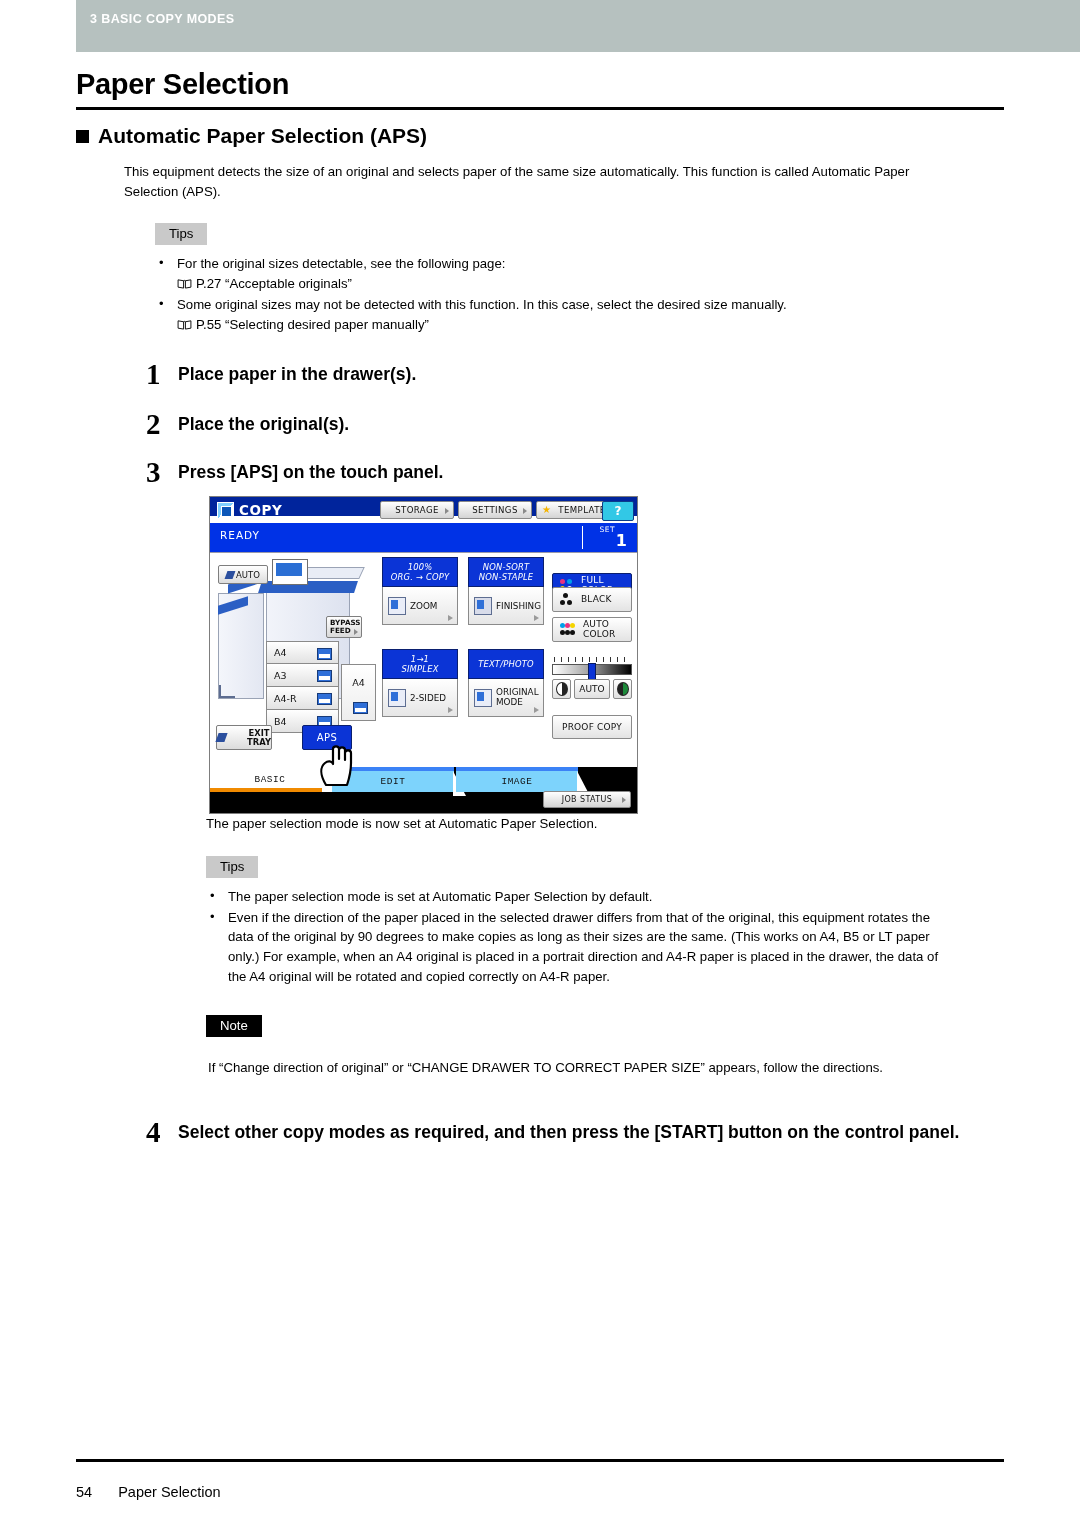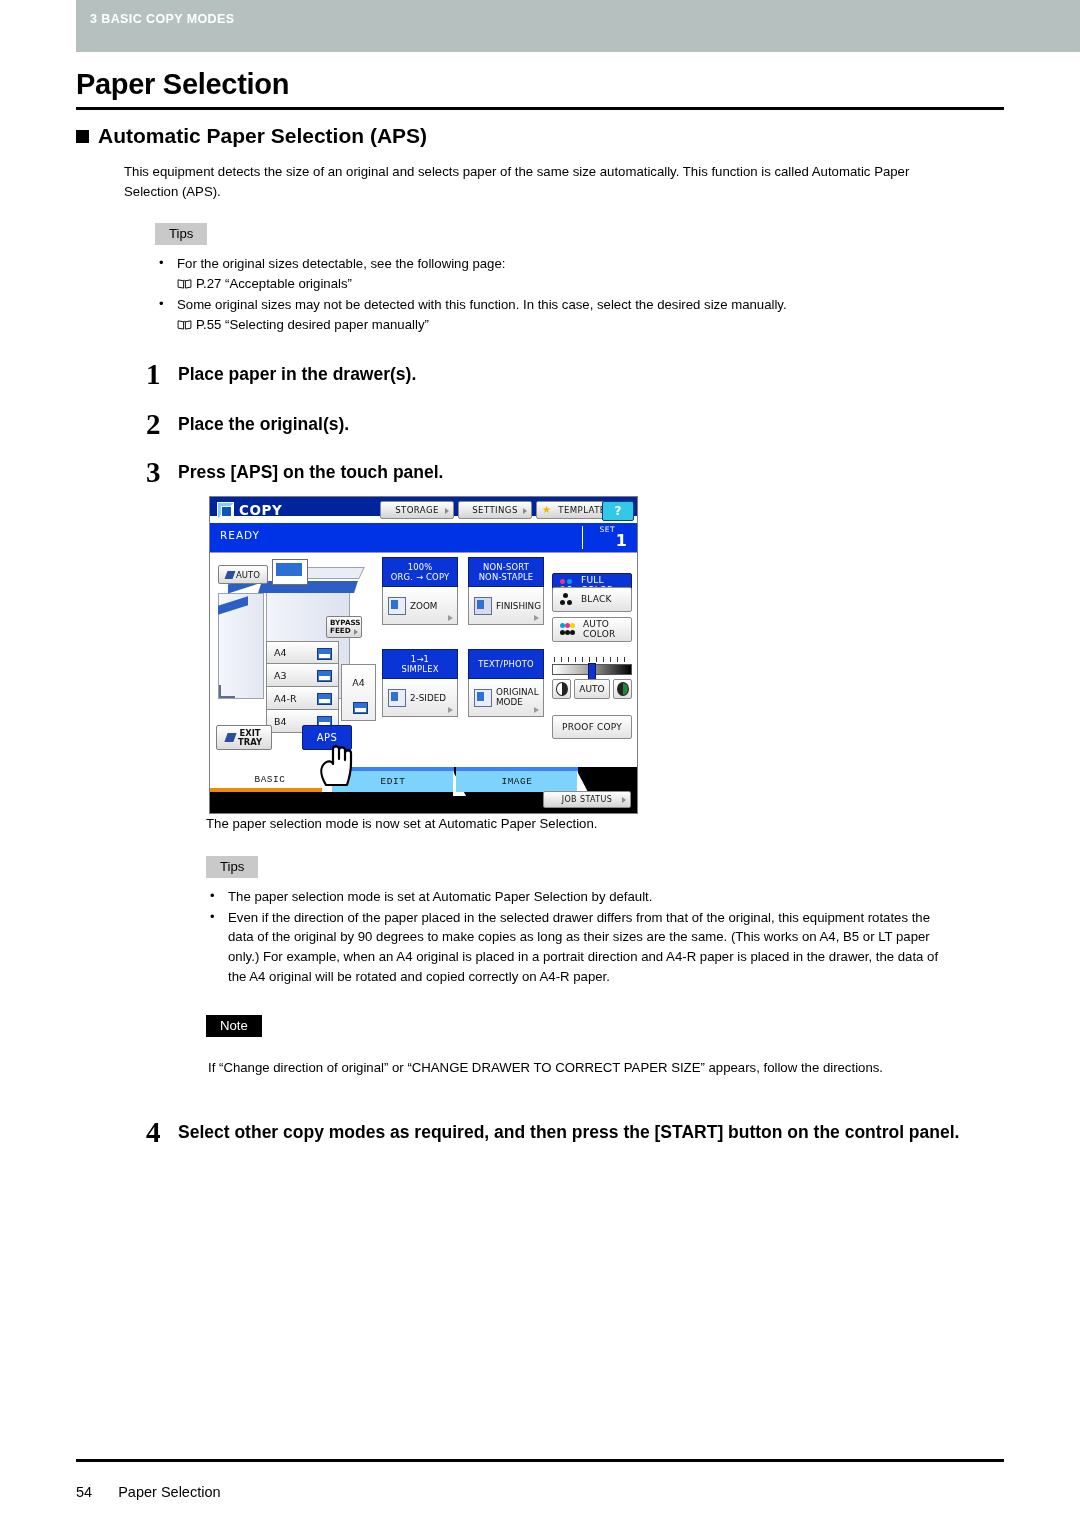--- a/index.html
+++ b/index.html
@@ -218,40 +218,40 @@
   .selpaper .dicon2{
     position:absolute; left:11px; bottom:6px; width:13px; height:10px;
     background:#2f6fd8; border:1px solid #173a78;
   }
   .selpaper .dicon2:after{ content:""; position:absolute; left:1px; top:5px; right:1px; bottom:1px; background:#fff;}
 
   .exittray{
     position:absolute; left:6px; top:172px; width:54px; height:23px;
     background:linear-gradient(#ffffff,#dcdcdc); border:1px solid #7e7e7e; border-radius:2px;
     font-size:8.4px; font-weight:bold; line-height:1.05; color:#111;
-    display:flex; align-items:center; justify-content:center; text-align:center;
+    display:flex; align-items:center; justify-content:space-between; text-align:center;
   }
   .exittray .sq{ width:9px;height:9px; background:#2b4f9e; transform:skewX(-20deg); margin-right:3px; flex:none;}
 
   .apsbtn{
     position:absolute; left:92px; top:172px; width:48px; height:23px;
     background:#0b34d6; border:1px solid #0a1f6f; border-radius:2px;
     color:#fff; font-size:10px; letter-spacing:.5px;
     display:flex; align-items:center; justify-content:center;
   }
   .hand{
     position:absolute; left:108px; top:186px; width:42px; height:48px; z-index:5;
   }
 
   
   .combo{ position:absolute; width:76px; }
   .combo .ctitle{
     background:#0b34d6; color:#fff; font-size:8.4px; line-height:1.2;
     text-align:center; padding:4px 0 4px 0; letter-spacing:.2px;
-    border:1px solid #0a1f6f; box-sizing:border-box;
+    border:1px solid #0a1f6f; box-sizing:border-box;font-style:italic;
   }
   .combo .cbody{
     position:relative; height:38px; box-sizing:border-box;
     background:linear-gradient(#ffffff,#e6e6e6); border:1px solid #8a8a8a; border-top:none;
     display:flex; align-items:center; gap:4px; padding-left:5px;
     font-size:8.8px; color:#111;
   }
   .combo .cbody .arrw{ position:absolute; right:4px; bottom:3px; width:0;height:0;
     border-left:5px solid #9a9a9a; border-top:3.5px solid transparent; border-bottom:3.5px solid transparent;}
   .combo .mini{

